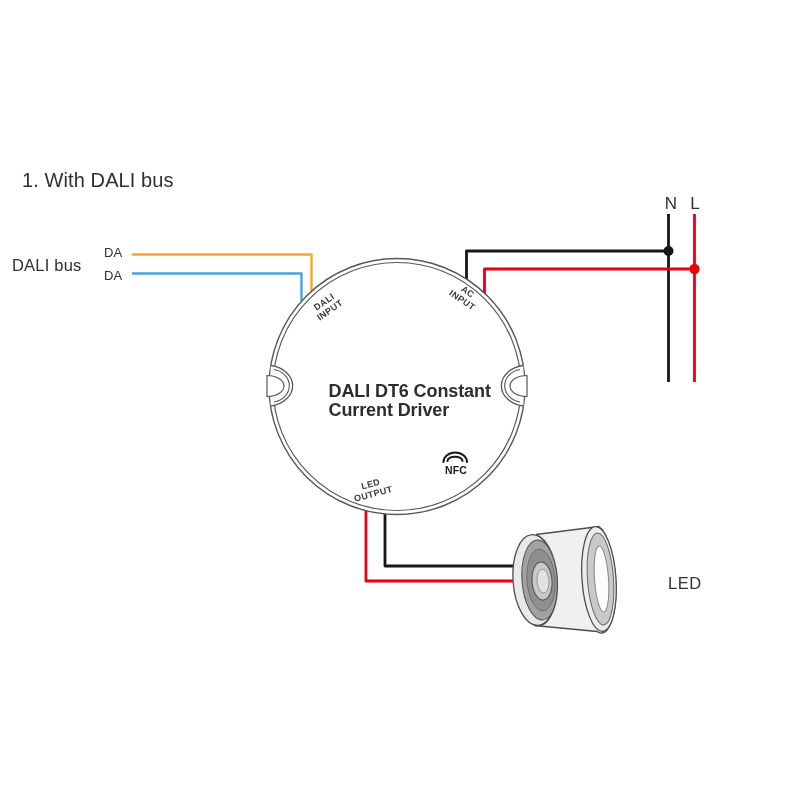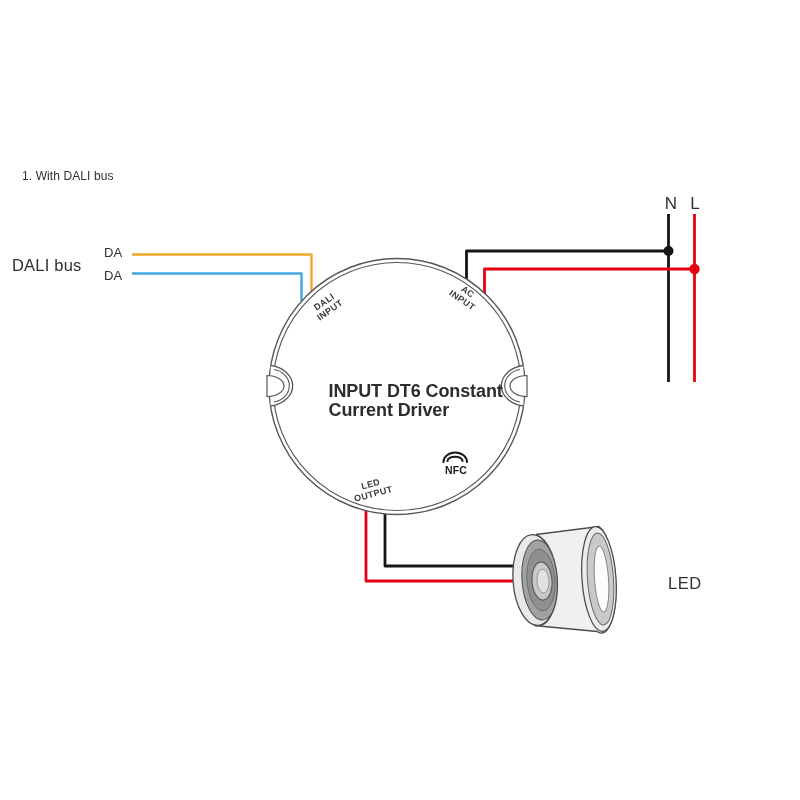--- a/index.html
+++ b/index.html
@@ -1,20 +1,20 @@
 <!DOCTYPE html>
 <html><head>
 <meta charset="utf-8">
 <style>
   html,body{margin:0;padding:0;}
   body{width:800px;height:800px;background:#ffffff;font-family:"Liberation Sans",sans-serif;color:#303030;position:relative;overflow:hidden;}
   #stage{position:absolute;left:0;top:0;width:800px;height:800px;}
   svg{position:absolute;left:0;top:0;}
   .label{position:absolute;white-space:pre-line;}
-  .heading{left:22px;top:169px;font-size:12px;letter-spacing:0.1px;}
+  .heading{left:22px;top:169px;font-size:20px;letter-spacing:0.1px;}
   .dalibus{left:12px;top:256px;font-size:16.5px;letter-spacing:0.2px;}
   .da1{left:104px;top:245px;font-size:13px;}
   .da2{left:104px;top:268px;font-size:13px;}
   .nlab{left:662px;top:194px;font-size:17px;width:18px;text-align:center;}
   .llab{left:688px;top:194px;font-size:17px;width:14px;text-align:center;}
   .devname{left:328.5px;top:382px;font-size:18px;line-height:18.5px;font-weight:bold;color:#2d2d2d;letter-spacing:-0.1px;}
   .port{position:absolute;font-size:9px;font-weight:bold;line-height:10px;text-align:center;letter-spacing:0.4px;color:#3a3a3a;white-space:pre-line;}
   .port-dali{left:327px;top:306px;transform:translate(-50%,-50%) rotate(-35deg);}
   .port-ac{left:464.5px;top:296px;transform:translate(-50%,-50%) rotate(34deg);}
   .port-led{left:372px;top:489px;transform:translate(-50%,-50%) rotate(-15deg);}
@@ -73,21 +73,21 @@
       <ellipse cx="601.5" cy="579" rx="7" ry="33" fill="#fcfcfc" stroke="#888888" stroke-width="1" transform="rotate(-4 601.5 579)"></ellipse>
     </g>
   </svg>
 
   <div class="label heading">1. With DALI bus</div>
   <div class="label dalibus">DALI bus</div>
   <div class="label da1">DA</div>
   <div class="label da2">DA</div>
   <div class="label nlab">N</div>
   <div class="label llab">L</div>
-  <div class="label devname">INPUT DT6 Constant
+  <div class="label devname">DALI DT6 Constant
 Current Driver</div>
   <div class="port port-dali">DALI
 INPUT</div>
   <div class="port port-ac">AC
 INPUT</div>
   <div class="port port-led">LED
 OUTPUT</div>
   <div class="nfctxt">NFC</div>
   <div class="label ledlab">LED</div>
 </div>

